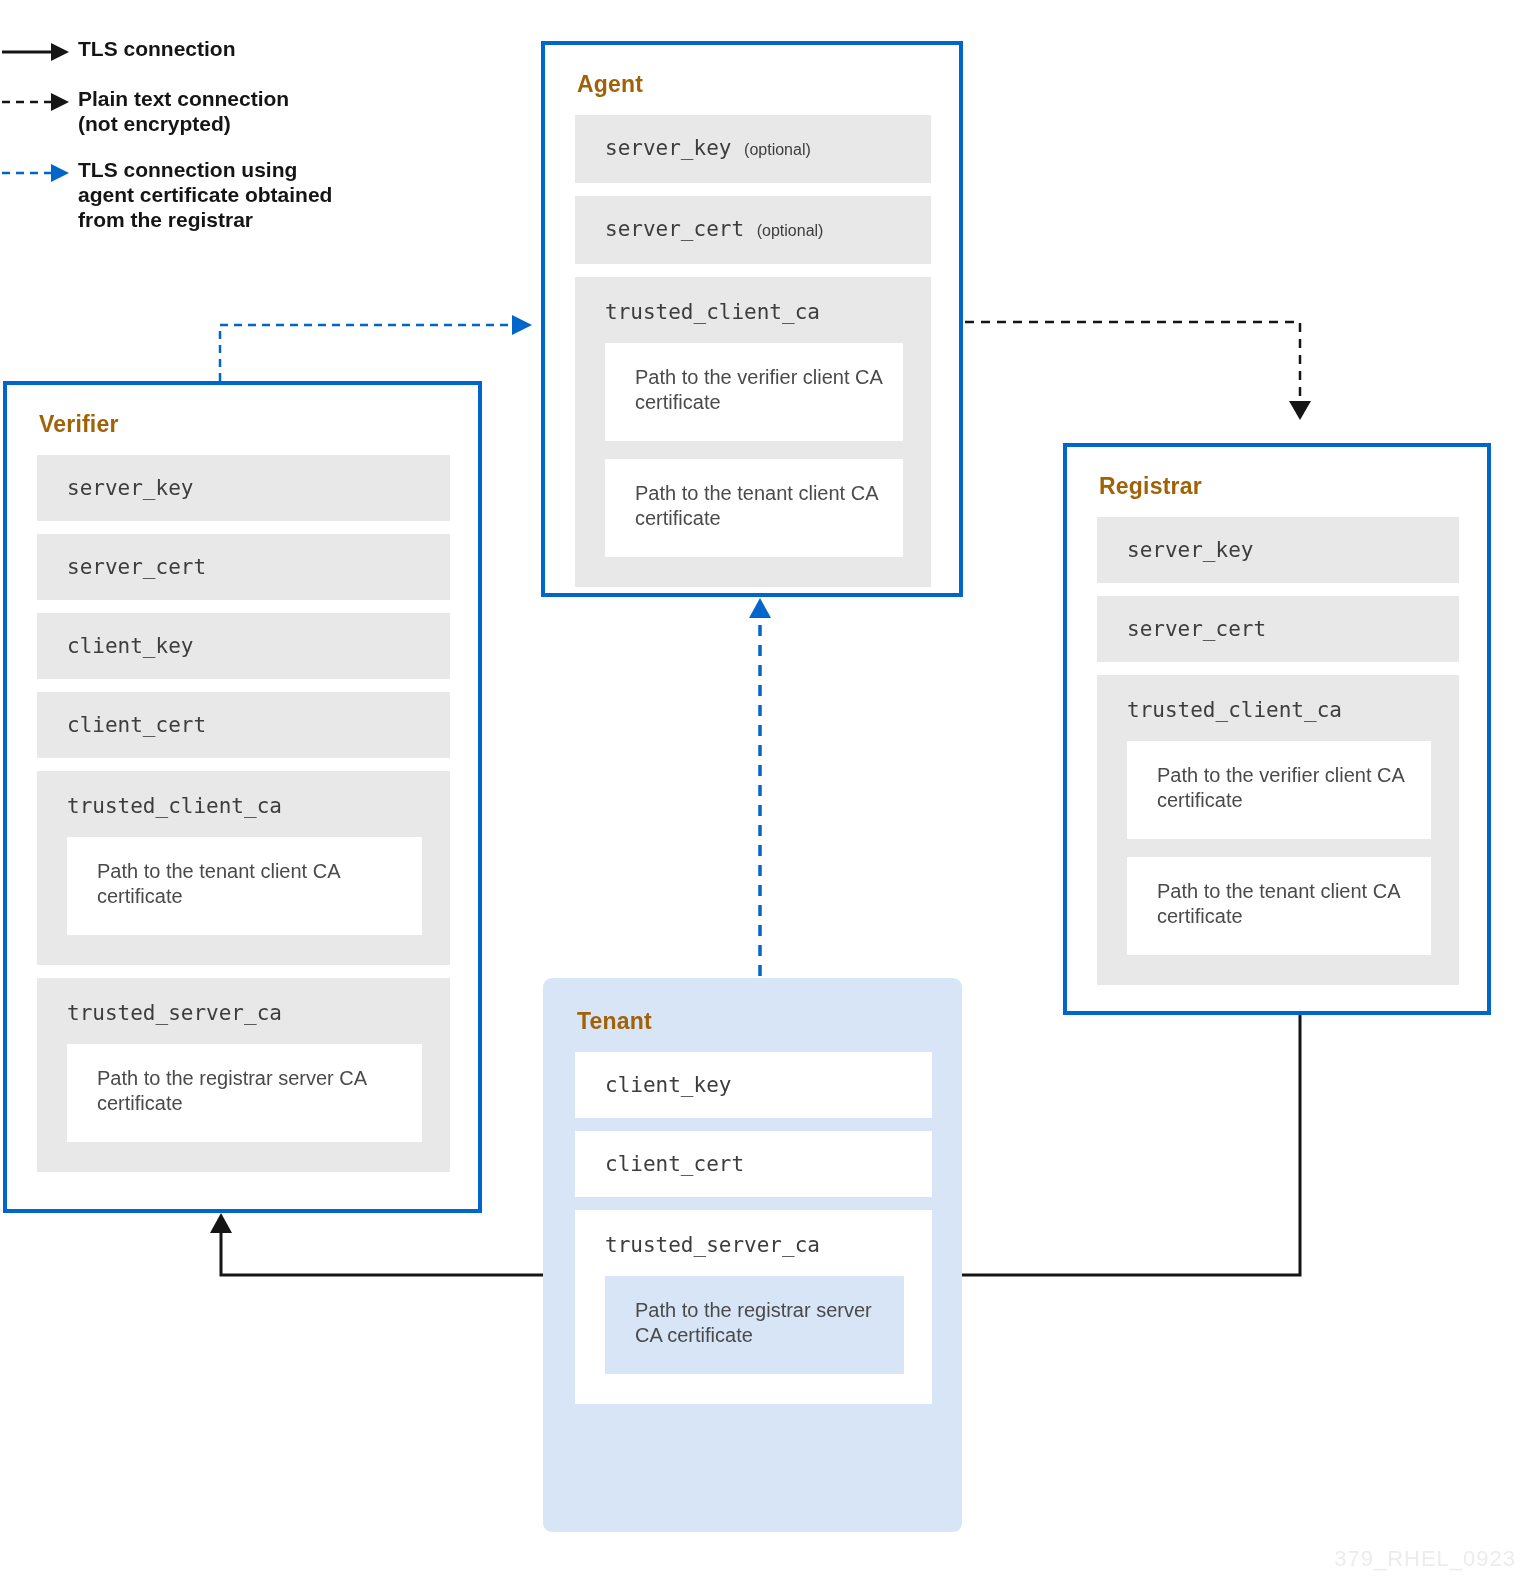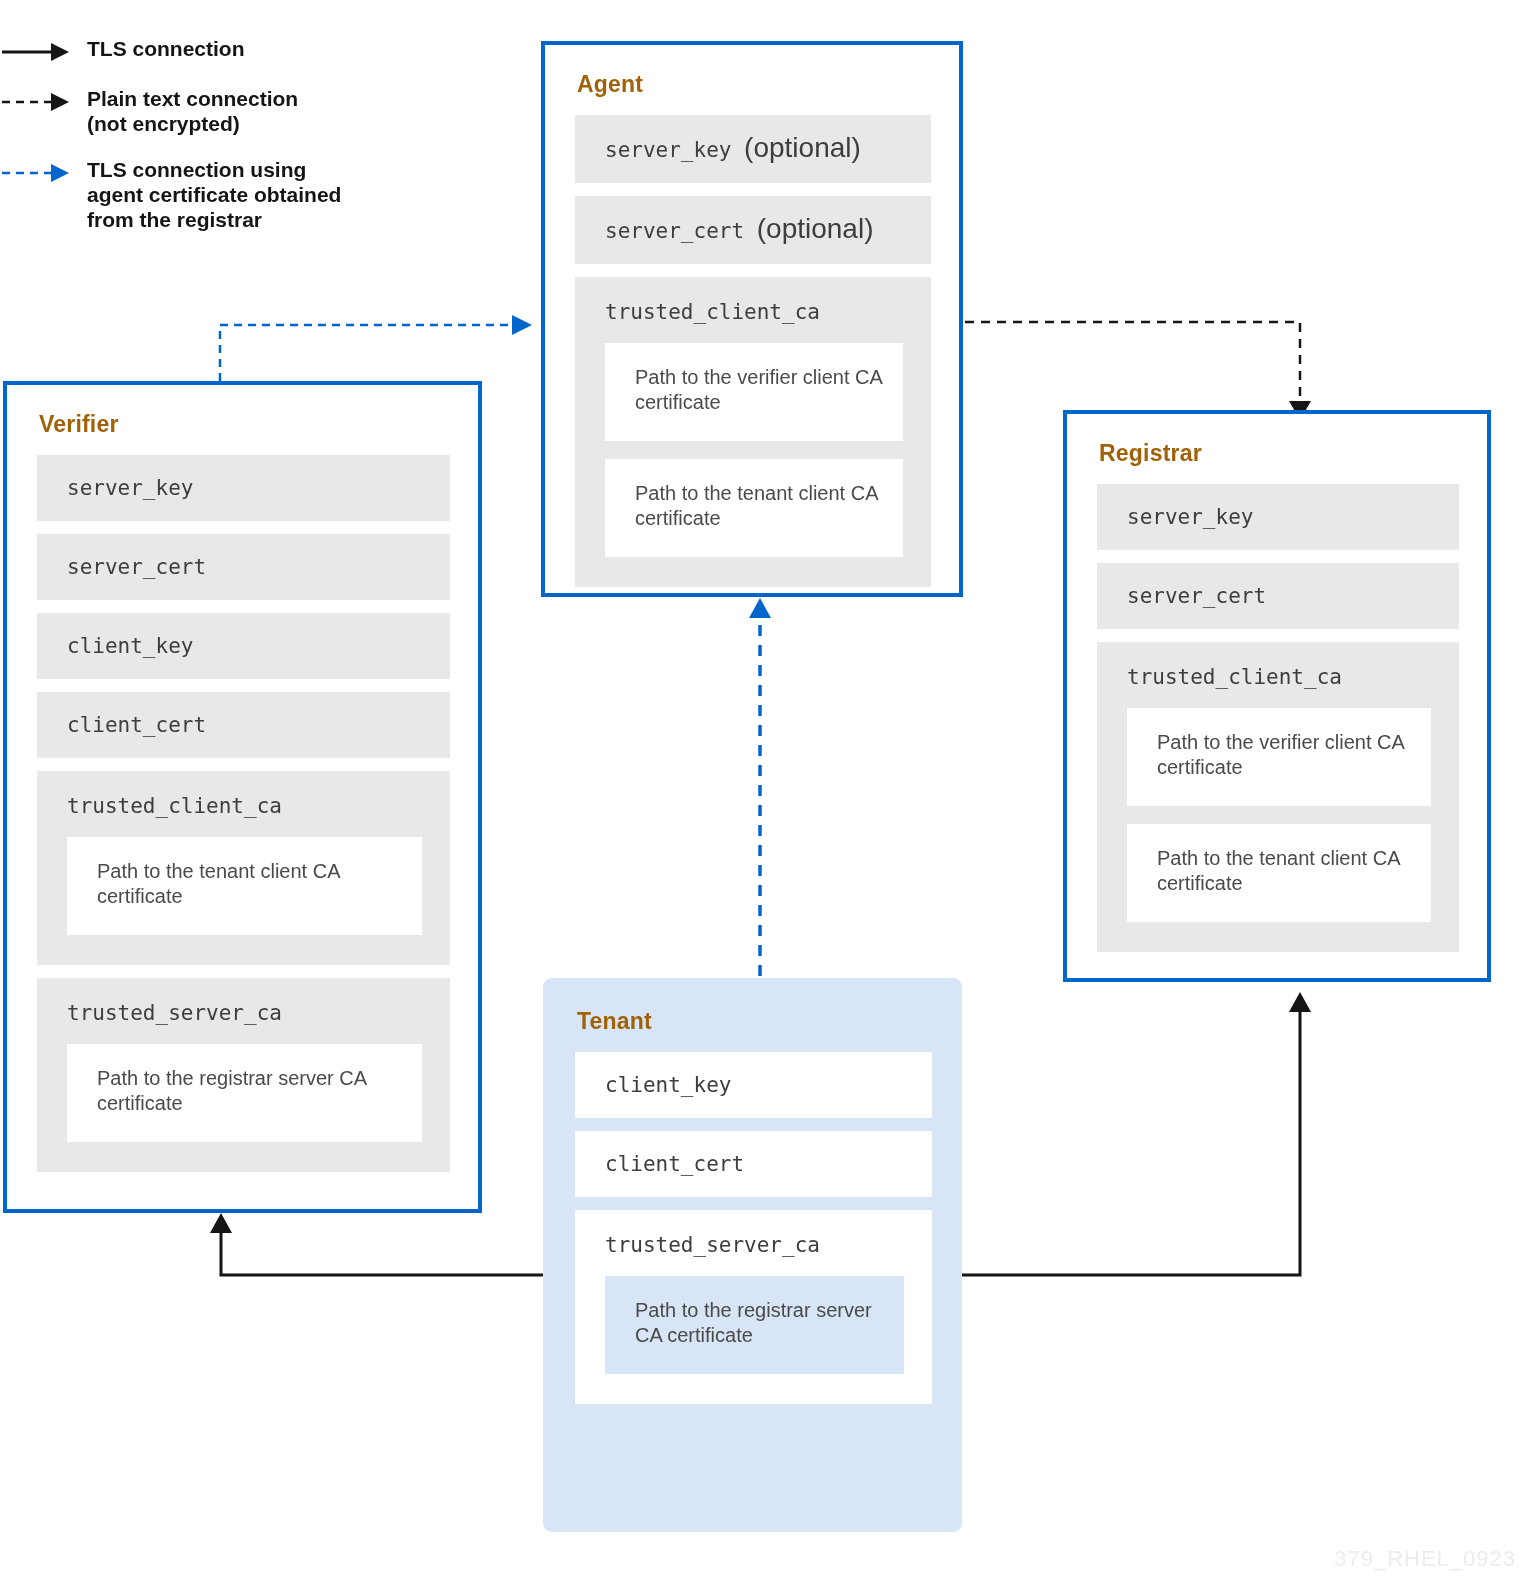--- a/index.html
+++ b/index.html
@@ -3,21 +3,21 @@
 <meta charset="utf-8">
 <style>
   html,body{margin:0;padding:0;}
   body{
     width:1520px;height:1596px;position:relative;overflow:hidden;
     background:#ffffff;
     font-family:"Liberation Sans",sans-serif;
   }
   
   .legend{position:absolute;left:2px;top:36px;width:400px;}
-  .legend-item{display:flex;align-items:flex-start;margin-bottom:21px;gap:9px;}
+  .legend-item{display:flex;align-items:flex-start;margin-bottom:21px;}
   .legend-item svg{flex:0 0 68px;margin-top:3px;}
   .legend-text{
     margin-left:8px;font-size:21px;font-weight:600;color:#151515;line-height:25px;
   }
   
   .box{
     position:absolute;box-sizing:border-box;background:#ffffff;
     border:4px solid #0066cc;padding:24px 28px 20px 30px;z-index:2;
   }
   .box--tenant{border:none;background:#d7e5f6;padding:28px 30px 22px 32px;}
@@ -26,21 +26,21 @@
     letter-spacing:.2px;
   }
   .crow{
     background:#e8e8e8;margin-bottom:13px;
     padding:20px 0 20px 30px;
     font-family:"DejaVu Sans Mono","Liberation Mono",monospace;
     font-size:21px;line-height:26px;color:#3d3d3d;
   }
   .crow--group{padding:22px 28px 30px 30px;}
   .box--tenant .crow{background:#ffffff;}
-  .key-note{font-family:"Liberation Sans",sans-serif;font-size:28px;color:#3d3d3d;}
+  .key-note{font-family:"Liberation Sans",sans-serif;font-size:16px;color:#3d3d3d;}
   .ca-box{
     background:#ffffff;margin-top:18px;
     padding:22px 10px 26px 30px;
     font-family:"Liberation Sans",sans-serif;
     font-size:20px;line-height:25px;color:#4a4a4a;
   }
   .box--tenant .ca-box{background:#d7e5f6;}
   
   .overlay{position:absolute;left:0;top:0;z-index:1;pointer-events:none;}
   
@@ -147,21 +147,21 @@
   <div class="crow crow--group">
     <span>trusted_client_ca</span>
     <div class="ca-box">Path to the tenant client CA certificate</div>
   </div>
   <div class="crow crow--group">
     <span>trusted_server_ca</span>
     <div class="ca-box">Path to the registrar server CA certificate</div>
   </div>
 </div>
 
-<div class="box" style="left:1063px;top:410px;width:428px;height:572px;">
+<div class="box" style="left:1063px;top:443px;width:428px;height:572px;">
   <div class="box-title">Registrar</div>
   <div class="crow">
     <span>server_key</span>
   </div>
   <div class="crow">
     <span>server_cert</span>
   </div>
   <div class="crow crow--group">
     <span>trusted_client_ca</span>
     <div class="ca-box">Path to the verifier client CA certificate</div>

